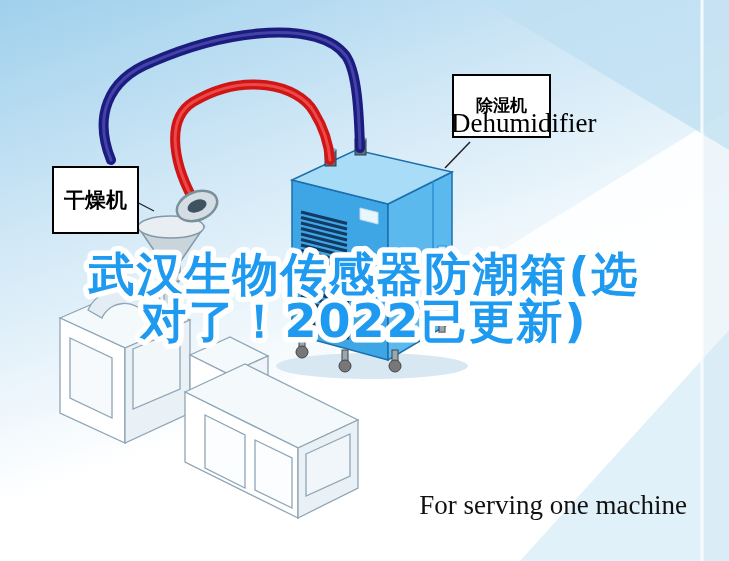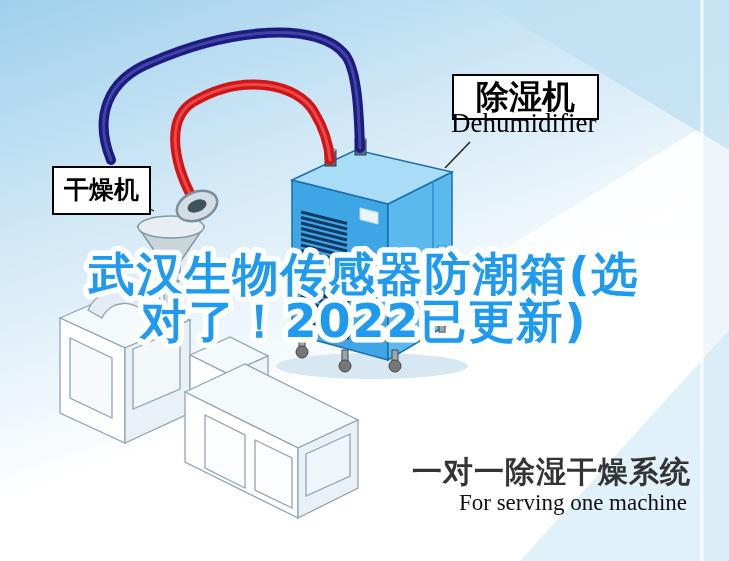--- a/index.html
+++ b/index.html
@@ -2,30 +2,30 @@
 <html><head>
 <meta charset="utf-8">
 <style>
   * { margin:0; padding:0; box-sizing:border-box; }
   html,body { width:729px; height:561px; overflow:hidden; background:#fff; }
   .stage { position:relative; width:729px; height:561px; font-family:"DejaVu Sans",sans-serif; overflow:hidden; }
   .layer { position:absolute; left:0; top:0; width:729px; height:561px; }
 
   .label-box { position:absolute; background:#fff; border:2px solid #000; color:#000;
                font-weight:bold; text-align:center; line-height:1.15; }
-  .label-box.dryer { left:52px; top:166px; font-size:25px; padding:8px 10px; }
-  .label-box.dehu  { left:452px; top:74px; font-size:33px; padding:2px 22px; }
+  .label-box.dryer { left:52px; top:166px; font-size:21px; padding:20px 10px; }
+  .label-box.dehu  { left:452px; top:74px; font-size:17px; padding:20px 22px; }
 
   .label-en { position:absolute; color:#000; font-family:"Liberation Serif","DejaVu Serif",serif;text-align:right; }
   .label-en.hopper       { left:57px;  top:199px; font-size:23px; }
   .label-en.dehumidifier { left:451px; top:108px; font-size:27px; }
 
   .caption-cn { position:absolute; right:38px; top:452px; font-size:30px; font-weight:bold;
                 color:#333; letter-spacing:1px; }
-  .caption-en { position:absolute; right:42px; top:490px; font-size:23px; color:#111;
+  .caption-en { position:absolute; right:42px; top:490px; font-size:27px; color:#111;
                 font-family:"Liberation Serif","DejaVu Serif",serif; }
 
   .title-text { font-family:"DejaVu Sans",sans-serif; font-weight:bold; font-size:46px;
                 letter-spacing:2px; paint-order:stroke; stroke-linejoin:round; stroke-linecap:round; }
   svg { display:block; }
 </style>
 </head>
 <body>
 
 <div class="stage">
@@ -153,16 +153,15 @@
   <div class="label-box dehu">
     <span>除湿机</span>
   </div>
   <div class="label-en dehumidifier">Dehumidifier</div>
 
   <svg class="layer" width="729" height="561" viewBox="0 0 729 561">
     <text class="title-text" x="364" y="290" text-anchor="middle" fill="#1e9af0" stroke="#ffffff" stroke-width="11">武汉生物传感器防潮箱(选</text>
     <text class="title-text" x="364" y="337" text-anchor="middle" fill="#1e9af0" stroke="#ffffff" stroke-width="11">对了！2022已更新)</text>
   </svg>
 
-  <div class="caption-cn">一对一除湿干燥系统</div>
   <div class="caption-en">For serving one machine</div>
 
 </div>
 
 </body></html>

